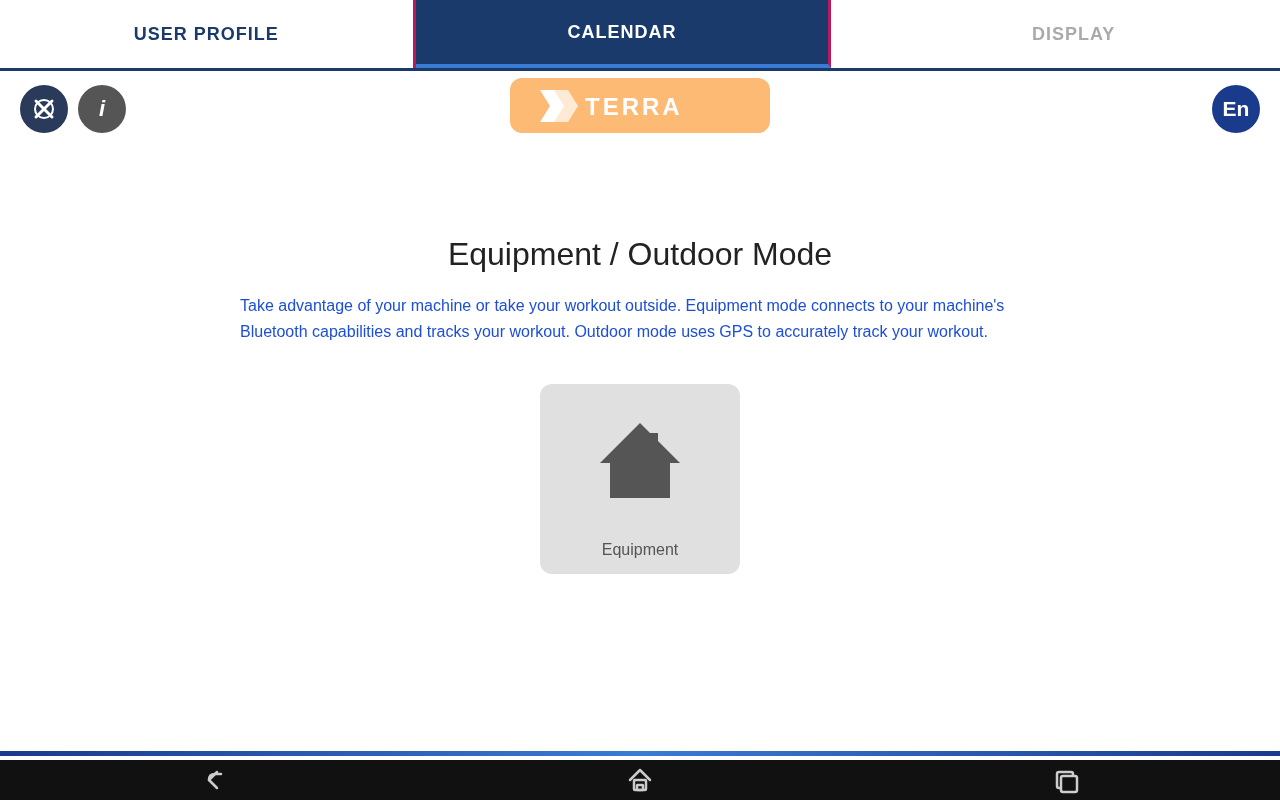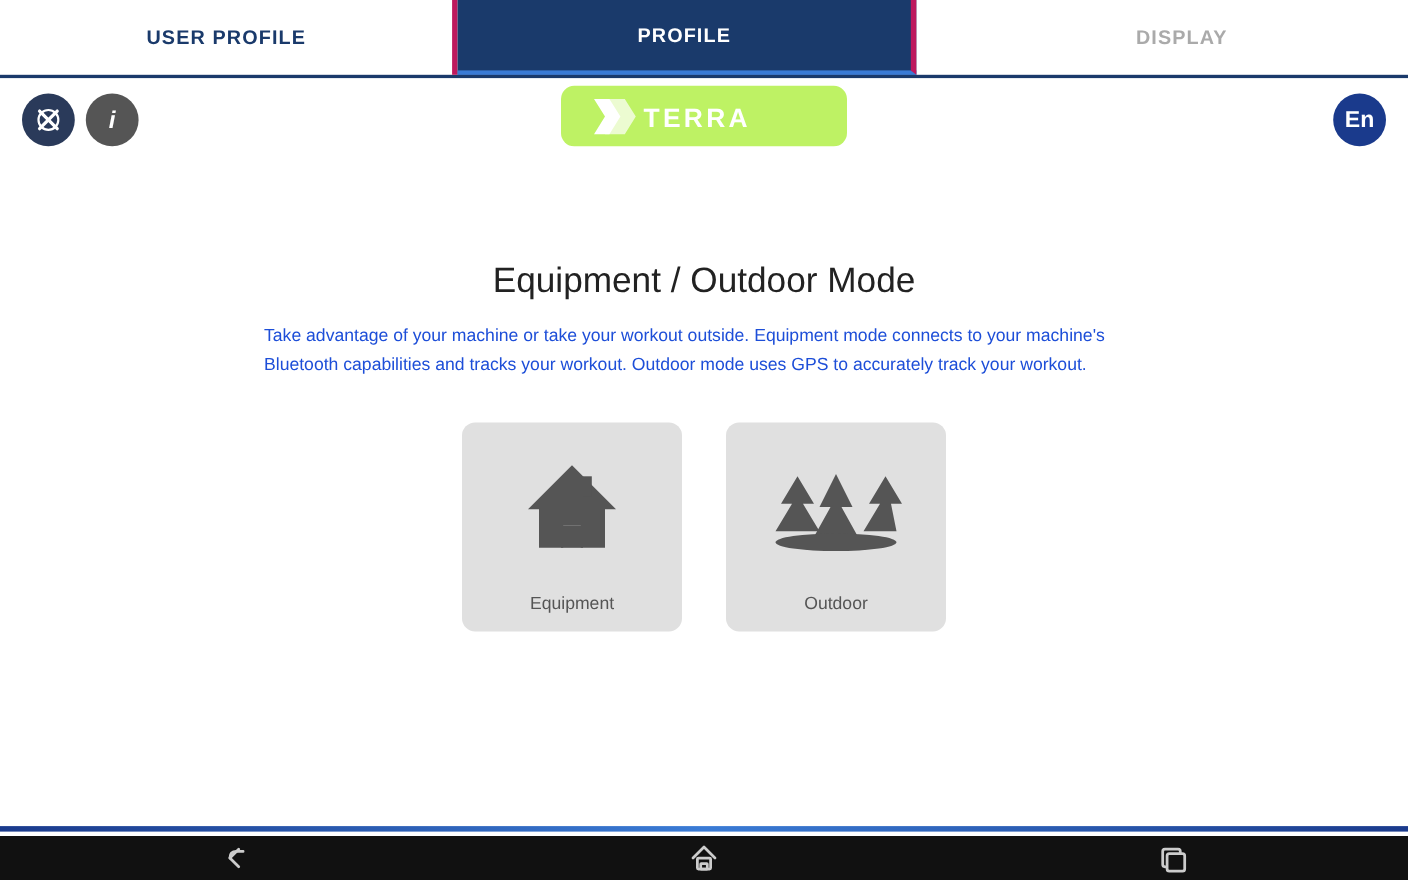--- a/index.html
+++ b/index.html
@@ -16,21 +16,21 @@
     .nav-item {
       flex: 1;
       display: flex;
       align-items: center;
       justify-content: center;
       font-size: 18px;
       font-weight: bold;
       cursor: pointer;
       letter-spacing: 1px;
       color: #1a3a6b;
-      border-right: 5px solid #be185d;
+      border-right: 3px solid #be185d;
     }
     .nav-item:last-child { border-right: none; }
     .nav-item.active {
       background: #1a3a6b;
       color: #fff;
       border-bottom: 4px solid #3a7bd5;
     }
     .nav-item.dimmed { color: #aaa; padding-left: 36px; }
 
     
@@ -50,21 +50,21 @@
       display: flex;
       align-items: center;
       justify-content: center;
       cursor: pointer;
       color: #fff;
       font-size: 20px;
       font-weight: bold;
     }
     .icon-circle.light { background: #555; }
     .logo-box {
-      background: #bef264;
+      background: #fdba74;
       border-radius: 12px;
       padding: 10px 30px;
       display: flex;
       align-items: center;
       justify-content: center;
       width: 260px;
       height: 55px;
     }
 
     .lang-btn {
@@ -155,21 +155,21 @@
     }
   </style>
 </head>
 <body>
 
 <nav class="nav-bar">
   <div class="nav-item">
     <span>USER PROFILE</span>
   </div>
   <div class="nav-item active">
-    <span>PROFILE</span>
+    <span>CALENDAR</span>
   </div>
   <div class="nav-item dimmed">
     <span>DISPLAY</span>
   </div>
 </nav>
 
 <div class="top-bar">
   <div class="top-bar-left">
     <div class="icon-circle">
       <svg width="22" height="22" viewBox="0 0 22 22" fill="white">
@@ -214,35 +214,20 @@
           <polygon points="50,10 10,50 20,50 20,85 42,85 42,65 58,65 58,85 80,85 80,50 90,50" fill="#555"></polygon>
 
           <rect x="40" y="65" width="20" height="20" fill="#555"></rect>
 
           <rect x="60" y="20" width="8" height="18" fill="#555"></rect>
         </svg>
       </div>
       <span class="mode-label">Equipment</span>
     </div>
 
-    <div class="mode-card">
-      <div class="mode-icon">
-        <svg width="120" height="100" viewBox="0 0 120 100" fill="#555">
-
-          <polygon points="20,70 5,70 20,45 10,45 25,20 40,45 30,45 45,70" fill="#555"></polygon>
-
-          <polygon points="60,75 40,75 55,48 45,48 60,18 75,48 65,48 80,75" fill="#555"></polygon>
-
-          <polygon points="100,70 85,70 100,45 90,45 105,20 120,45 110,45 115,70" fill="#555"></polygon>
-
-          <ellipse cx="60" cy="80" rx="55" ry="8" fill="#555"></ellipse>
-        </svg>
-      </div>
-      <span class="mode-label">Outdoor</span>
-    </div>
   </div>
 </div>
 
 <div style="position:absolute; bottom:44px; left:0; width:100%; height:5px; background:linear-gradient(to right, #1a3a8c 0%, #3a7bd5 50%, #1a3a8c 100%);"></div>
 
 <div class="bottom-nav">
   <div class="bottom-btn">
     <svg width="28" height="28" viewBox="0 0 28 28" fill="none" stroke="#ccc" stroke-width="2.5" stroke-linecap="round" stroke-linejoin="round">
       <polyline points="18,6 10,14 18,22"></polyline>
       <path d="M10,14 Q10,8 16,8 L22,8" fill="none"></path>

